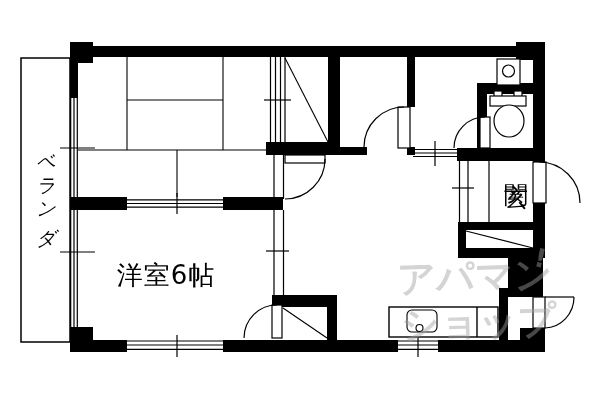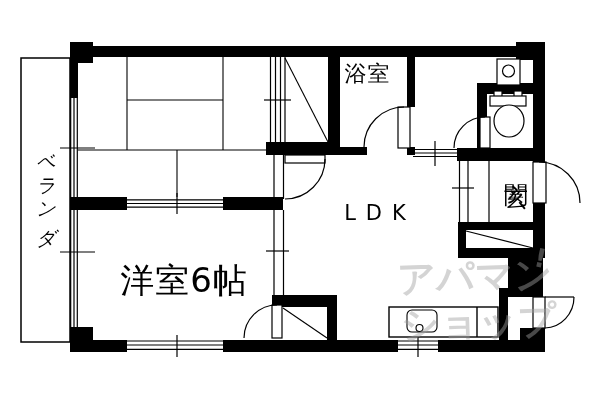--- a/index.html
+++ b/index.html
@@ -7,21 +7,21 @@
     position:relative;width:600px;height:400px;background:#ffffff;
     font-family:"DejaVu Sans",sans-serif;overflow:hidden;
   }
   #plan-svg{position:absolute;left:0;top:0;}
   .label{position:absolute;color:#000;white-space:nowrap;}
   .center{text-align:center;}
   .vtext{writing-mode:vertical-rl;text-orientation:upright;}
   #veranda-label{left:30px;top:140px;width:30px;height:115px;font-size:19px;
     letter-spacing:3px;font-style:italic;}
   #washitsu-label{left:78px;top:110px;width:194px;font-size:26px;letter-spacing:1px;}
-  #youshitsu-label{left:90px;top:258px;width:188px;font-size:34px;letter-spacing:1px;}
+  #youshitsu-label{left:72px;top:258px;width:188px;font-size:26px;letter-spacing:1px;}
   #bathroom-label{left:334px;top:59px;width:67px;font-size:22px;letter-spacing:1px;}
   #ldk-label{left:315px;top:201px;width:120px;font-size:21px;letter-spacing:10px;text-indent:10px;}
   #ldk-size-label{left:319px;top:250px;width:120px;font-size:25px;letter-spacing:4px;}
   #genkan-label{left:502px;top:165px;width:28px;height:58px;font-size:24px;line-height:28px;}
   #watermark{position:absolute;left:390px;top:245px;width:200px;height:110px;
     transform:rotate(-2deg);color:rgba(160,160,160,0.45);font-weight:bold;pointer-events:none;}
   #watermark .wm1{position:absolute;left:8px;top:6px;font-size:38px;}
   #watermark .wm-accent{position:absolute;left:146px;top:0px;font-size:26px;transform:rotate(14deg);}
   #watermark .wm2{position:absolute;left:10px;top:52px;font-size:38px;}
 </style>
@@ -169,22 +169,20 @@
         <rect x="389" y="307" width="109" height="30"></rect>
         <path d="M477 307 V337" fill="none"></path>
         <rect x="407" y="310" width="30" height="22" rx="5" stroke-width="1.1"></rect>
         <circle cx="419.5" cy="328" r="3.5" fill="none" stroke-width="1.1"></circle>
       </g>
     </g>
   </svg>
 
   <div class="label vtext" id="veranda-label">ベランダ</div>
   <div class="label center" id="youshitsu-label">洋室6帖</div>
-  <div class="label center" id="bathroom-label">浴室</div>
-  <div class="label center" id="ldk-label">LDK</div>
   <div class="label vtext" id="genkan-label">玄関</div>
 
   <div id="watermark">
     <span class="wm1">アパマン</span>
     <span class="wm-accent">!</span>
     <span class="wm2">ショップ</span>
   </div>
 
 </div>
 

